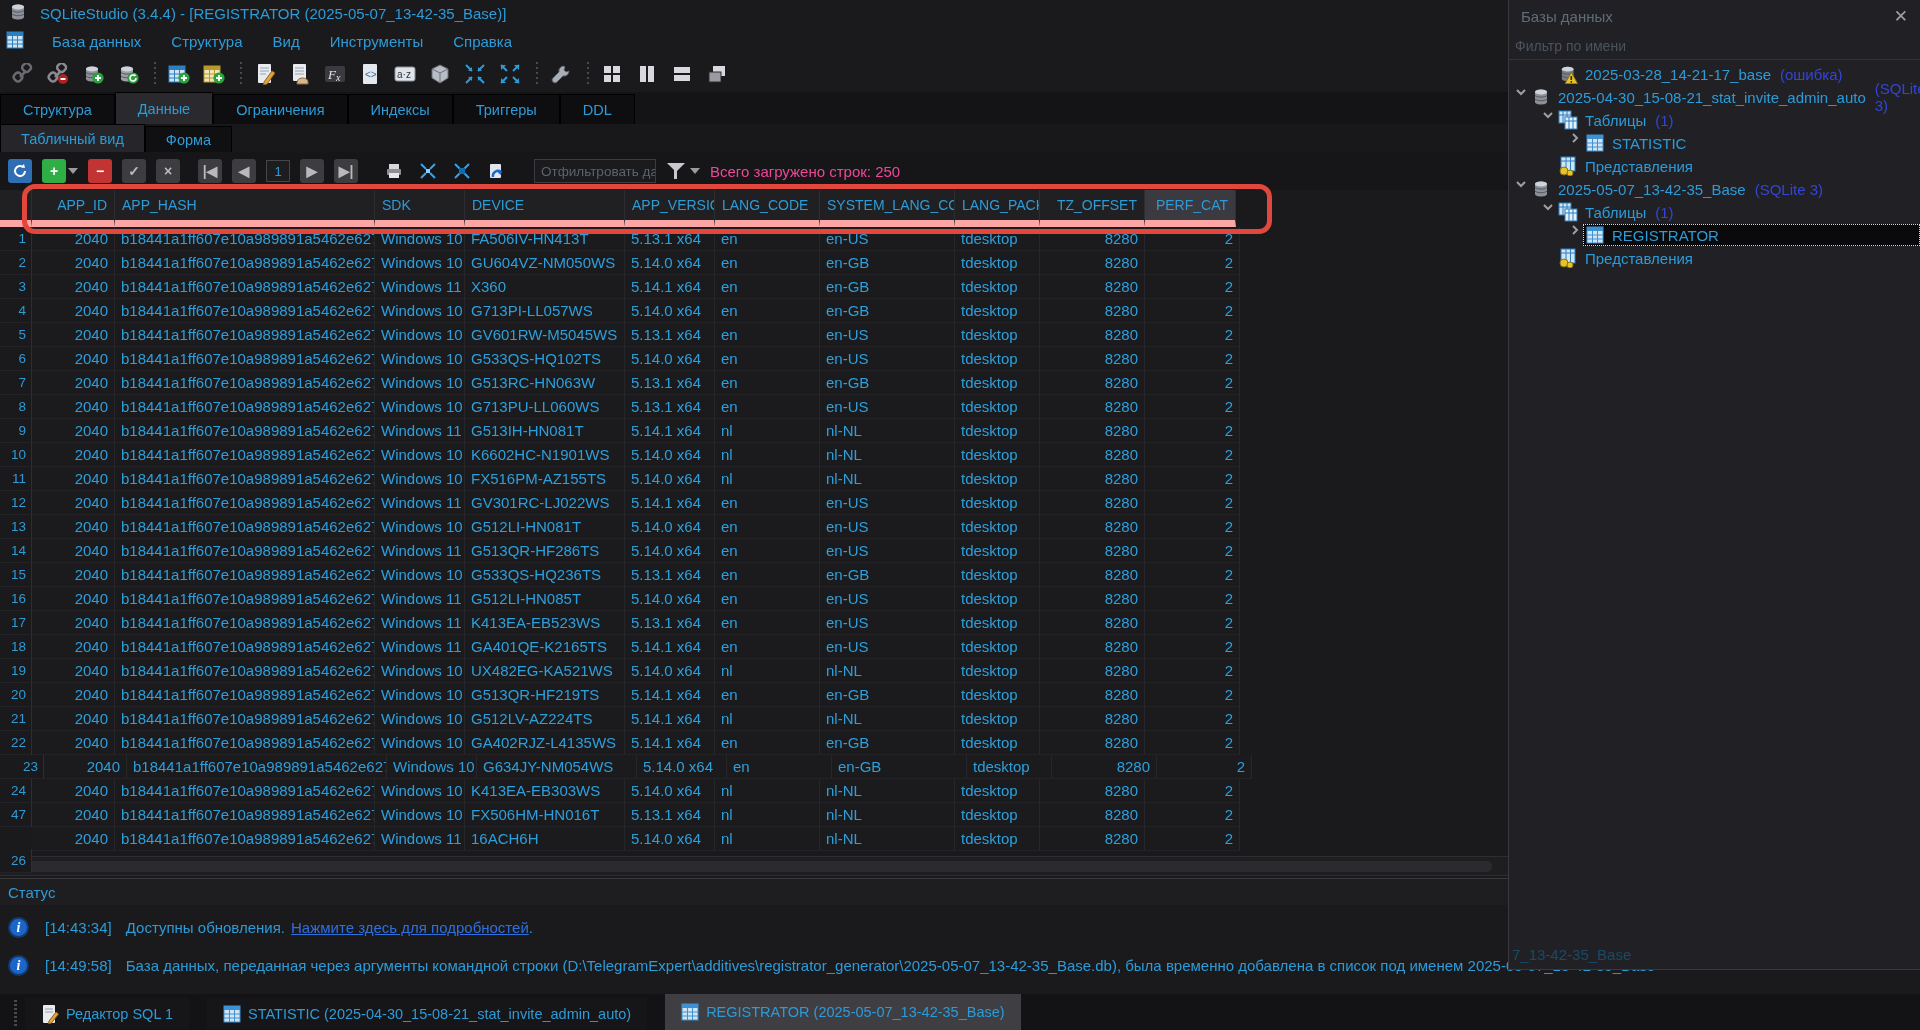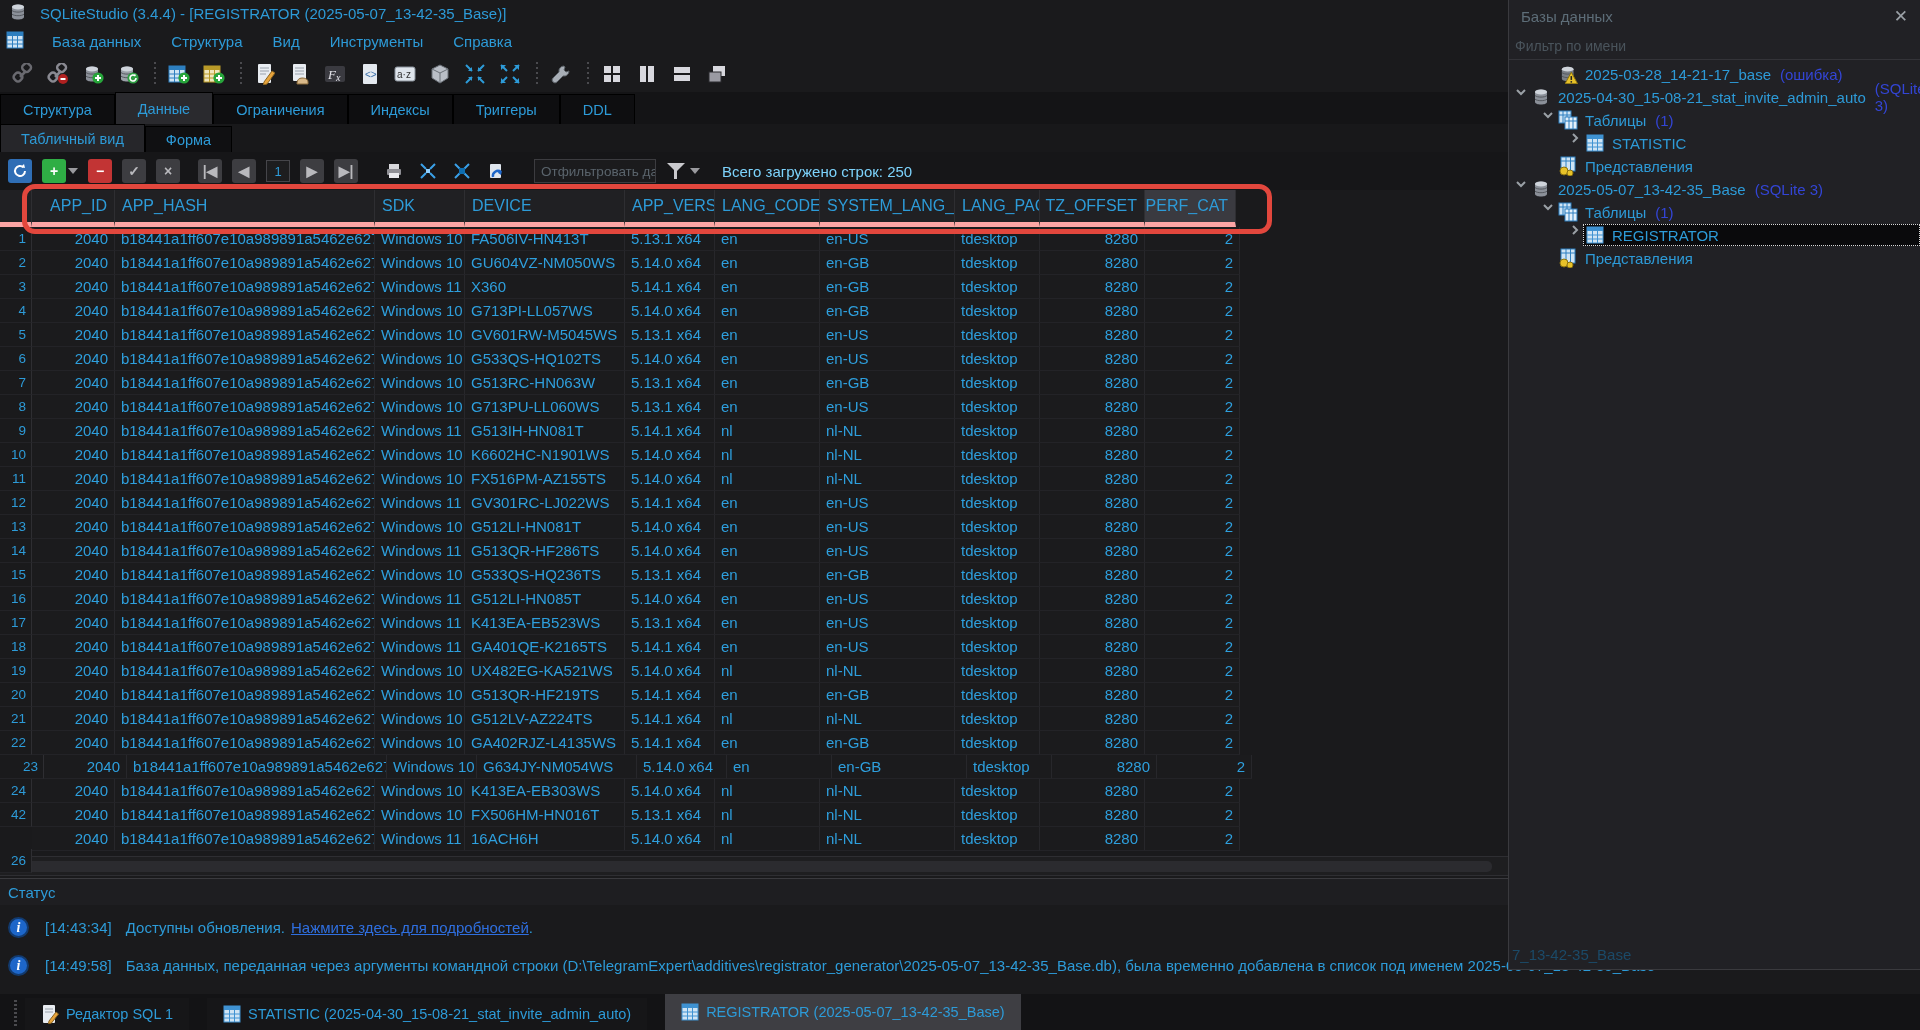--- a/index.html
+++ b/index.html
@@ -46,25 +46,25 @@
     border-top:6px solid #9a9a9e; margin-right:10px; }
   #pagebox { width:24px; height:22px; border:1px solid #45454a; background:#1d1d1f; color:#2d9bd8;
     display:flex; align-items:center; justify-content:center; font-size:13px; margin-right:10px; }
   #filterbox { width:122px; height:24px; border:1px solid #3c3c40; background:#1b1b1d;
     color:#5a646c; font-size:13.5px; display:flex; align-items:center; padding:0 6px;
     margin:0 10px 0 16px; white-space:nowrap; overflow:hidden; }
   #funnel { position:relative; width:20px; height:20px; margin-right:4px; }
   #funnel::before { content:""; position:absolute; left:1px; top:2px;
     border-left:9px solid transparent; border-right:9px solid transparent; border-top:9px solid #c9c9cd; }
   #funnel::after { content:""; position:absolute; left:8px; top:9px; width:3px; height:9px; background:#c9c9cd; }
-  #totalrows { font-size:15px; color:#7dd3fc; margin-left:12px; white-space:nowrap; }
+  #totalrows { font-size:15px; color:#ec4899; margin-left:0; white-space:nowrap; }
   
   #theader { position:absolute; left:0; top:190px; height:37px; display:flex; z-index:5; }
   #theader .hcell { height:37px; background:#202023; border-right:1px solid #2e2e32;
-    border-bottom:5px solid #fca5a5; display:flex; align-items:center; font-size:16px; color:#2d9bd8;
+    border-bottom:7px solid #fca5a5; display:flex; align-items:center; font-size:14px; color:#2d9bd8;
     padding:0 7px; white-space:nowrap; overflow:hidden; }
   #theader .hcell.hl { background:#3a3a40; }
   #theader .hcell.r { justify-content:flex-end; }
   #tbody { position:absolute; left:0; top:227px; z-index:4; }
   .trow { display:flex; height:24px; }
   .cell { height:24px; border-right:1px solid #27272b; border-bottom:1px solid #232327;
     background:#1b1b1d; display:flex; align-items:center; font-size:15px; color:#2e9fdd;
     padding:0 6px; white-space:nowrap; overflow:hidden; }
   .cell.r { justify-content:flex-end; }
   .cell.gut { background:#1a1a1c; border-right:1px solid #2e2e32; color:#2d9bd8; font-size:13.5px;
@@ -700,21 +700,21 @@
         <div class="cell" style="width: 90px;">Windows 10</div>
         <div class="cell" style="width: 160px;">K413EA-EB303WS</div>
         <div class="cell" style="width: 90px;">5.14.0 x64</div>
         <div class="cell" style="width: 105px;">nl</div>
         <div class="cell" style="width: 135px;">nl-NL</div>
         <div class="cell" style="width: 85px;">tdesktop</div>
         <div class="cell r" style="width: 105px;">8280</div>
         <div class="cell r" style="width: 95px;">2</div>
       </div>
       <div class="trow">
-        <div class="cell gut" style="width: 32px;">42</div>
+        <div class="cell gut" style="width: 32px;">47</div>
         <div class="cell r" style="width: 83px;">2040</div>
         <div class="cell" style="width: 260px;">b18441a1ff607e10a989891a5462e627</div>
         <div class="cell" style="width: 90px;">Windows 10</div>
         <div class="cell" style="width: 160px;">FX506HM-HN016T</div>
         <div class="cell" style="width: 90px;">5.13.1 x64</div>
         <div class="cell" style="width: 105px;">nl</div>
         <div class="cell" style="width: 135px;">nl-NL</div>
         <div class="cell" style="width: 85px;">tdesktop</div>
         <div class="cell r" style="width: 105px;">8280</div>
         <div class="cell r" style="width: 95px;">2</div>

